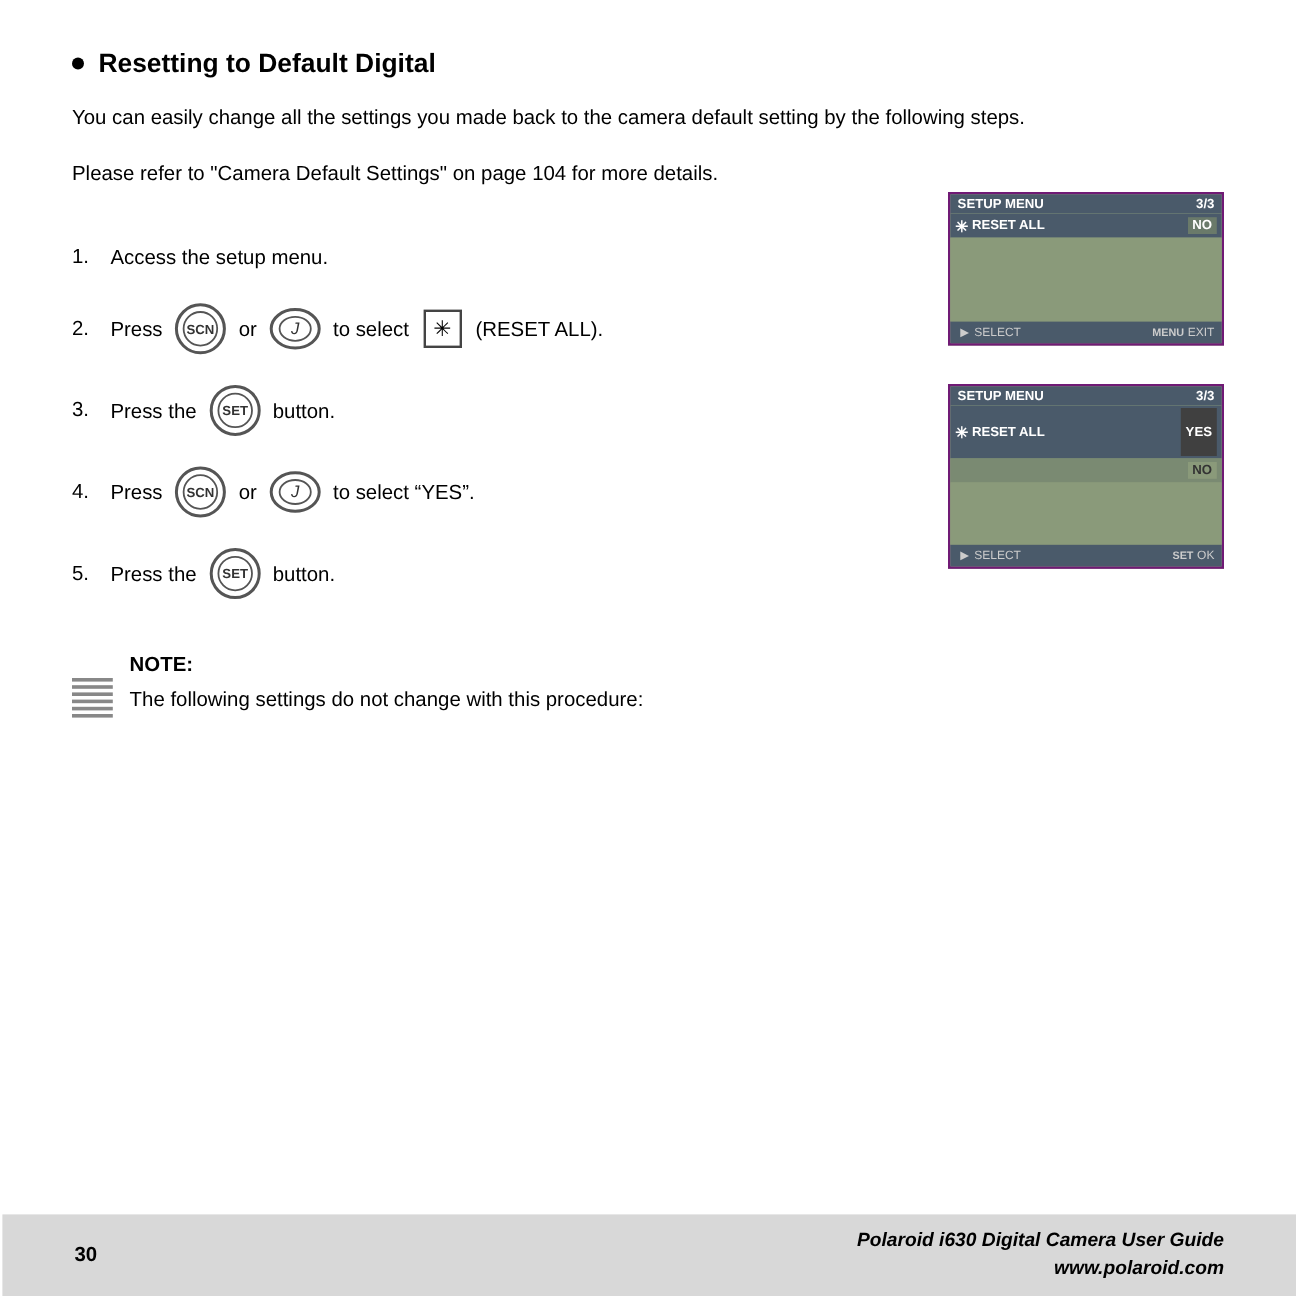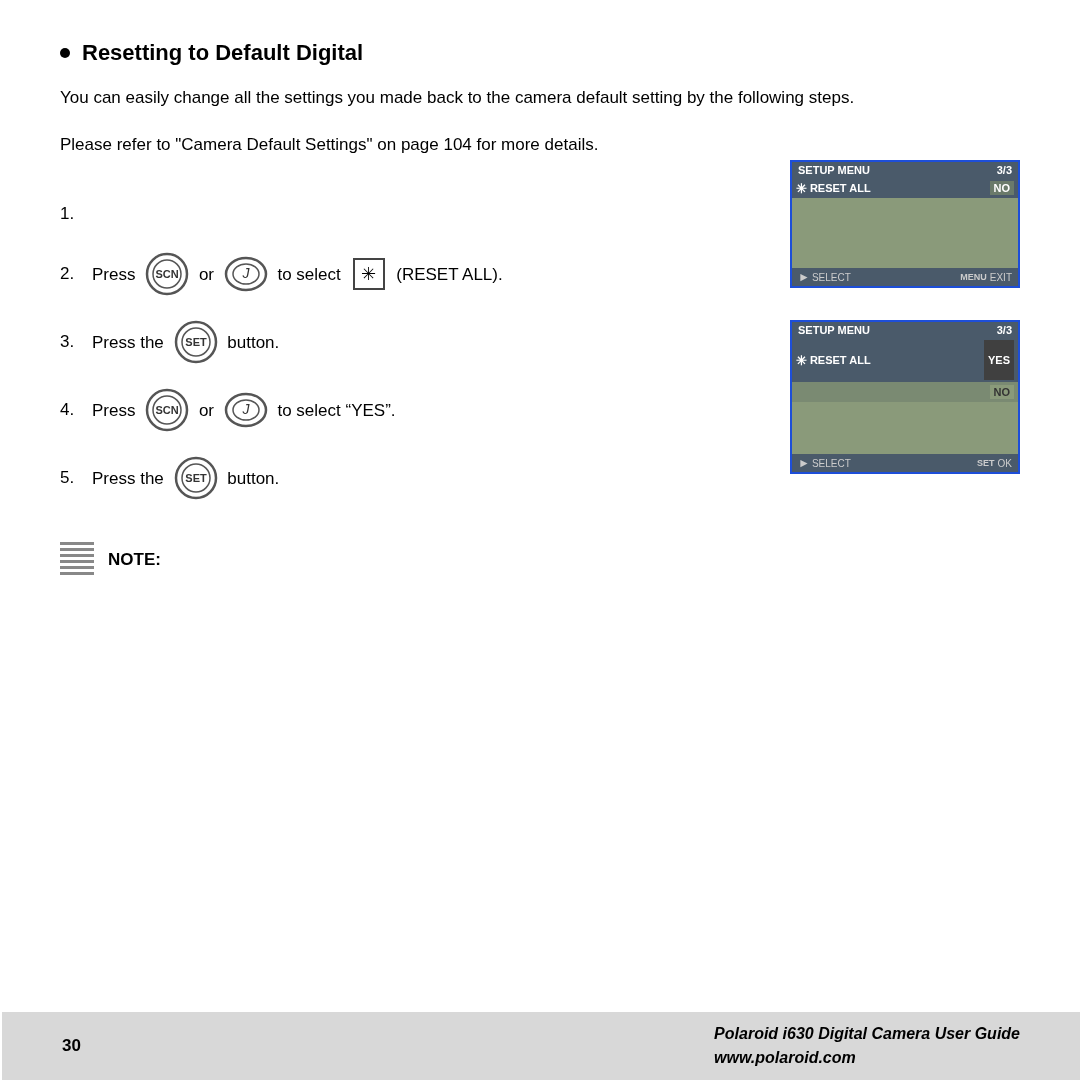--- a/index.html
+++ b/index.html
@@ -80,21 +80,21 @@
       right: 60px;
       top: 160px;
       display: flex;
       flex-direction: column;
       gap: 16px;
     }
 
     
     .lcd-panel {
       width: 230px;
-      border: 2px solid #1d4ed8;
+      border: 2px solid #701a75;
       background: #9aaa8a;
       font-size: 11px;
     }
 
     .lcd-header {
       background: #4a5a6a;
       color: #fff;
       display: flex;
       justify-content: space-between;
       padding: 2px 6px;
@@ -203,20 +203,21 @@
 
     .footer-page-num {
       font-size: 17px;
       font-weight: bold;
     }
 
     .footer-title {
       font-size: 16px;
       font-weight: bold;
       font-style: italic;
+      text-align: right;
       line-height: 1.5;
     }
 
     .reset-all-icon {
       display: inline-flex;
       align-items: center;
       justify-content: center;
       width: 32px;
       height: 32px;
       border: 2px solid #444;
@@ -236,20 +237,23 @@
   </div>
 
   <p class="intro-text">You can easily change all the settings you made back to the camera default setting by the following steps.</p>
 
   <p class="refer-text">Please refer to "Camera Default Settings" on page 104 for more details.</p>
 
   <div class="steps-container" style="max-width:620px;">
 
     <div class="step-row">
       <span class="step-number">1.</span>
+      <span class="step-text">
+        <span>Access the setup menu.</span>
+      </span>
     </div>
 
     <div class="step-row" style="margin-bottom:16px;">
       <span class="step-number">2.</span>
       <span class="step-text">
         <span>Press&nbsp;</span>
 
         <svg width="44" height="44" viewBox="0 0 44 44">
           <circle cx="22" cy="22" r="20" fill="none" stroke="#555" stroke-width="2.5"></circle>
           <circle cx="22" cy="22" r="14" fill="none" stroke="#555" stroke-width="1.5"></circle>
@@ -327,20 +331,21 @@
       <div style="height:3px; background:#888; width:100%;"></div>
       <div style="height:3px; background:#888; width:100%;"></div>
       <div style="height:3px; background:#888; width:100%;"></div>
       <div style="height:3px; background:#888; width:100%;"></div>
       <div style="height:3px; background:#888; width:100%;"></div>
     </div>
 
     <div class="note-content">
       <span class="note-title">NOTE:</span>
       <br>
+      <span>The following settings do not change with this procedure:</span>
     </div>
   </div>
 
 </div>
 
 <div class="right-panels">
 
   <div class="lcd-panel">
     <div class="lcd-header">
       <span>SETUP MENU</span>

